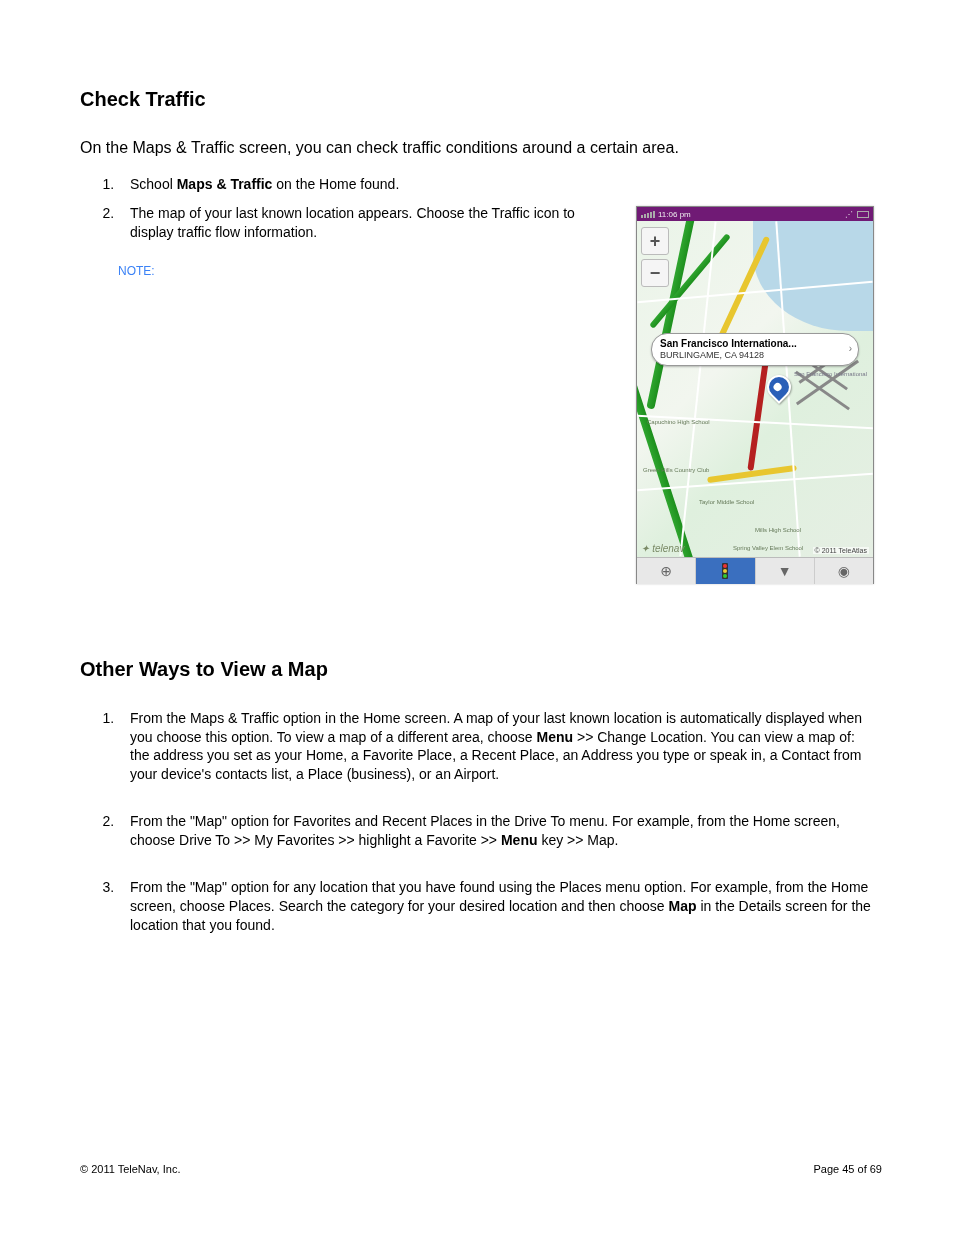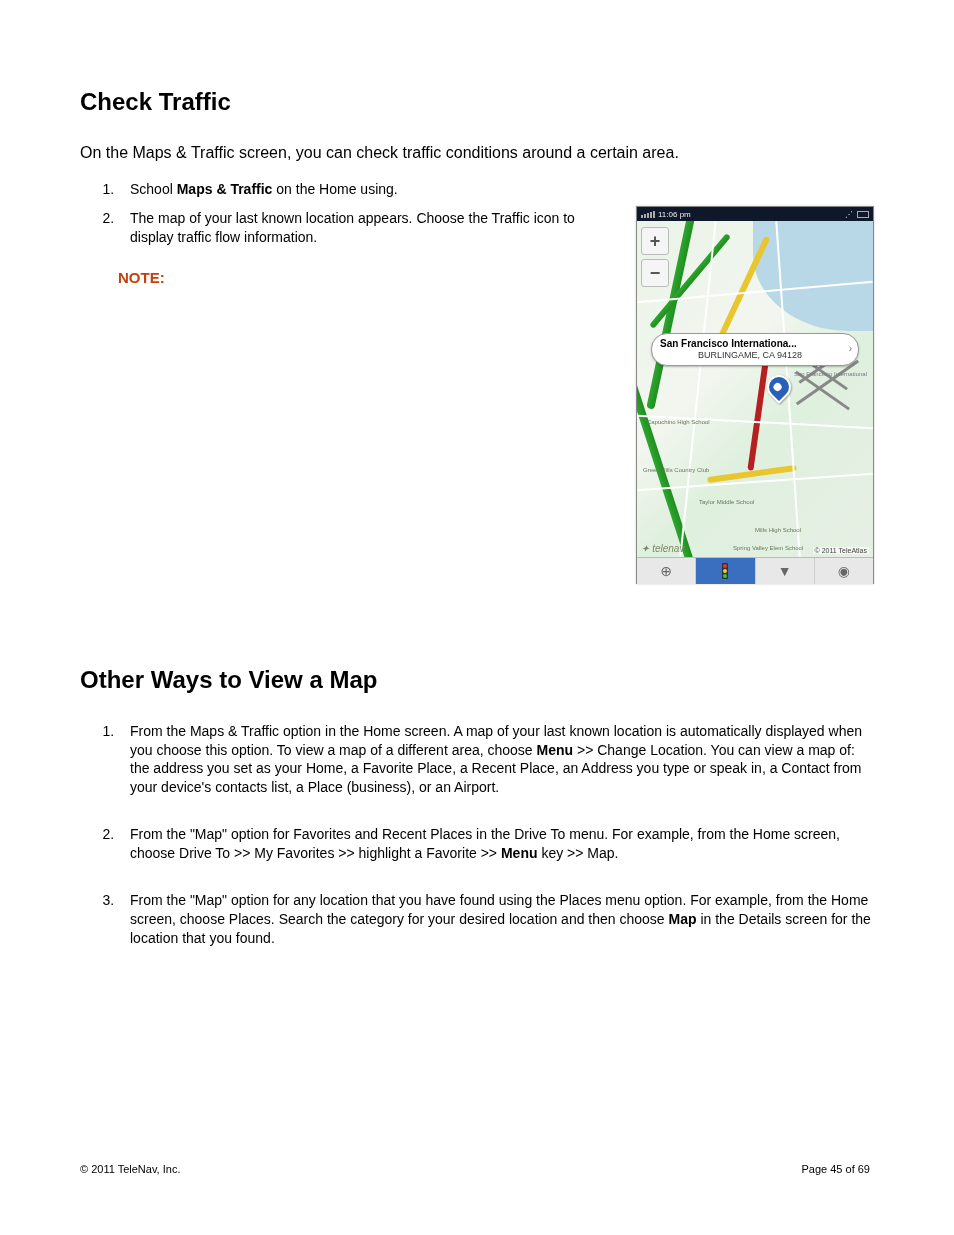--- a/index.html
+++ b/index.html
@@ -14,21 +14,21 @@
     position: relative;
   }
   .page {
     position: relative;
     width: 954px;
     height: 1235px;
     box-sizing: border-box;
     padding: 88px 80px 60px 80px;
   }
   h2.section {
-    font-size: 24px;
+    font-size: 20px;
     font-weight: bold;
     margin: 0 0 28px 0;
   }
   p.intro {
     font-size: 16px;
     margin: 0 0 18px 0;
   }
   ol.steps {
     margin: 0 0 0 38px;
     padding: 0;
@@ -36,40 +36,40 @@
   }
   ol.steps > li {
     padding-left: 12px;
     margin-bottom: 10px;
     line-height: 1.35;
   }
   .step2-wrap {
     max-width: 480px;
   }
   .note-label {
-    color: #c2410c;
-    font-weight: bold;
-    font-size: 15px;
+    color: #3b82f6;
+    font-weight: normal;
+    font-size: 12px;
     margin-left: 38px;
     margin-top: 22px;
   }
 
   .screenshot {
     position: absolute;
     top: 206px;
     right: 80px;
     width: 236px;
     height: 376px;
     background: #fff;
     border: 1px solid #888;
     box-shadow: 0 0 2px rgba(0,0,0,.2);
   }
   .statusbar {
     height: 14px;
-    background: #0f172a;
+    background: #701a75;
     color: #eee;
     font-size: 8px;
     display: flex;
     align-items: center;
     padding: 0 4px;
     justify-content: space-between;
   }
   .statusbar .sb-left { display:flex; gap:3px; align-items:center; }
   .bars { display:inline-flex; gap:1px; align-items:flex-end; }
   .bars span { width:2px; background:#aaa; }
@@ -107,21 +107,21 @@
     top:112px;
     background:#fff;
     border:1px solid #999;
     border-radius:16px;
     padding:4px 18px 4px 8px;
     font-size:10px;
     line-height:1.2;
     box-shadow: 0 1px 2px rgba(0,0,0,.25);
   }
   .callout .title { font-weight:bold; }
-  .callout .sub { font-size:9px; color:#333;text-align:center; }
+  .callout .sub { font-size:9px; color:#333; }
   .callout .chev {
     position:absolute; right:6px; top:50%; transform:translateY(-50%);
     font-size:10px; color:#777;
   }
   .pin {
     position:absolute;
     left: 130px; top:154px;
     width:20px; height:20px;
     background:#2a5fb8;
     border-radius:50% 50% 50% 0;
@@ -192,39 +192,39 @@
     font-size:14px;
   }
   .wide-list > li {
     padding-left: 12px;
     margin-bottom: 28px;
     line-height: 1.35;
   }
 
   .footer {
     position:absolute;
-    left:80px; right:84px; bottom:60px;
+    left:80px; right:72px; bottom:60px;
     font-size:11px;
     color:#000;
     display:flex;
     justify-content:space-between;
   }
 </style>
 </head>
 <body>
 
 <div class="page">
 
   <h2 class="section">Check Traffic</h2>
 
   <p class="intro">On the Maps &amp; Traffic screen, you can check traffic conditions around a certain area.</p>
 
   <ol class="steps">
     <li>
-      <span>School </span><b>Maps &amp; Traffic</b><span> on the Home using.</span>
+      <span>School </span><b>Maps &amp; Traffic</b><span> on the Home found.</span>
     </li>
     <li>
       <div class="step2-wrap">The map of your last known location appears. Choose the Traffic icon to display traffic flow information.</div>
     </li>
   </ol>
 
   <div class="note-label">NOTE:</div>
 
   <div class="screenshot">
     <div class="statusbar">

